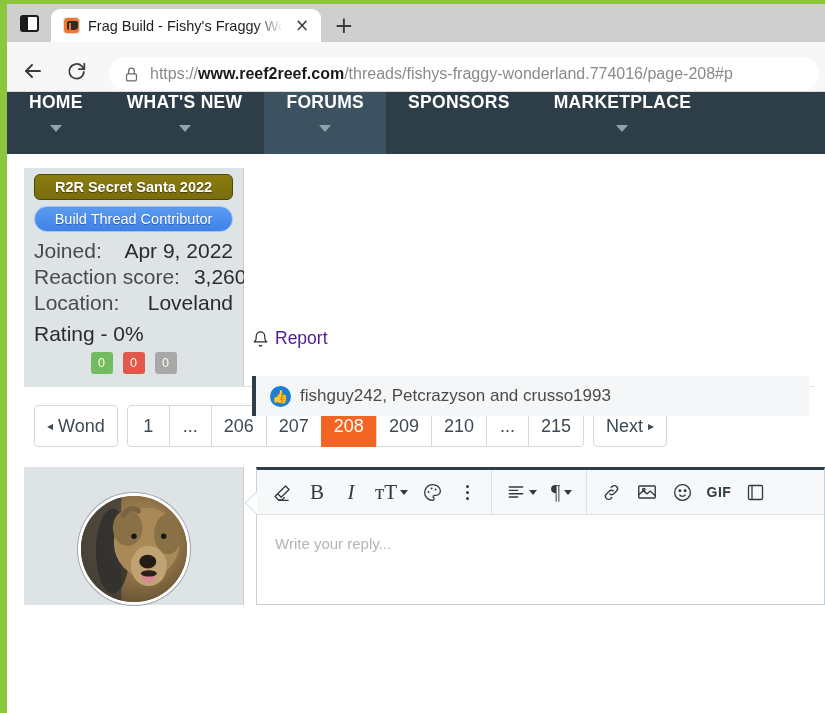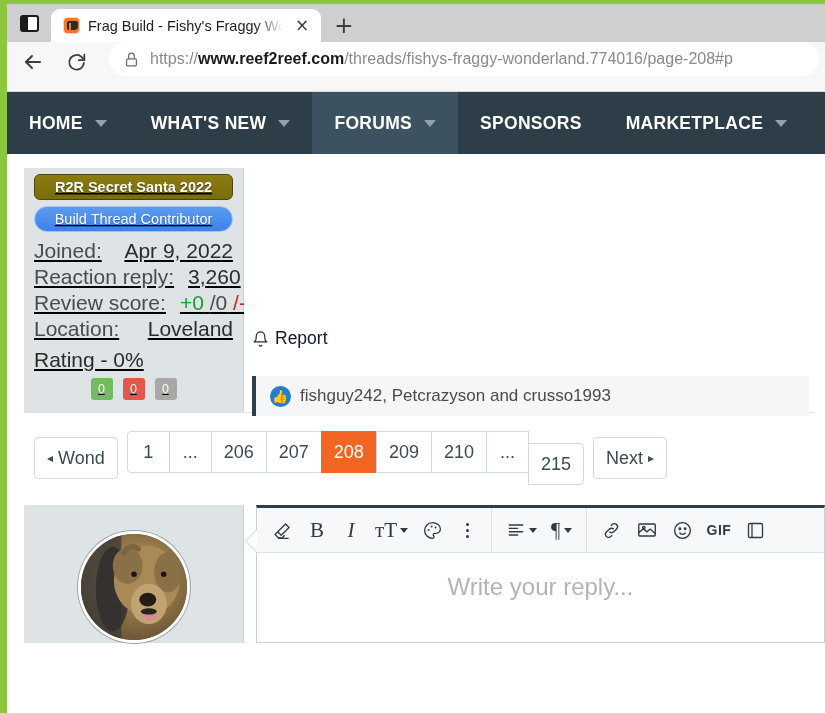--- a/index.html
+++ b/index.html
@@ -72,21 +72,21 @@
   }
   .newtab {
     width: 34px; height: 34px; margin-left: 6px; flex: 0 0 auto;
     display: flex; align-items: center; justify-content: center;
     font-size: 23px; color: #3c3c3c; cursor: pointer; line-height: 1;
     font-family: "DejaVu Sans", sans-serif;
   }
 
   #toolbar {
     height: 50px; background: #f7f7f7;
-    display: flex; align-items: flex-start; gap: 4px;
+    display: flex; align-items: flex-end; gap: 4px;
     padding: 0 6px; border-bottom: 1px solid #dcdcdc;
   }
   .nav-btn {
     width: 40px; height: 40px; flex: 0 0 auto;
     display: flex; align-items: center; justify-content: center;
     cursor: pointer; border-radius: 50%;
   }
   .urlbar {
     flex: 1 1 auto; height: 34px; background: #fff;
     border-radius: 17px; display: flex; align-items: center;
@@ -99,42 +99,42 @@
   }
   .url-text b { color: #1a1a1a; font-weight: 700; }
 
   
   #sitenav {
     height: 62px; background: #2d3e48;
     display: flex; align-items: stretch; overflow: hidden;
   }
   .nav-item {
     display: flex; align-items: center; gap: 12px;
-    padding: 0 22px; cursor: pointer; white-space: nowrap;
+    padding: 0 22px; cursor: pointer; white-space: nowrap; flex-direction: column;
   }
   .nav-item.active { background: #3c5260; }
   .nav-label {
     color: #fff; font-size: 17.5px; font-weight: 700;
     letter-spacing: .3px;
   }
   .caret {
     width: 0; height: 0; flex: 0 0 auto;
     border-left: 6px solid transparent;
     border-right: 6px solid transparent;
     border-top: 7px solid #93a3ac;
   }
 
   
   #content {
     position: absolute; left: 7px; right: 0; top: 164px; bottom: 0;
     background: #fff; overflow: hidden;
   }
 
   
-  .post-row { display: flex; align-items: stretch; text-decoration: underline; }
+  .post-row { display: flex; align-items: stretch; }
   .post-side {
     width: 220px; flex: 0 0 auto; background: #dee3e6;
     border-right: 1px solid #c8d0d4;
     padding: 6px 10px 12px; margin-left: 10px;
   }
   .badge {
     display: block; text-align: center; font-size: 14.5px;
     border-radius: 6px; padding: 4px 6px; margin-bottom: 6px;
     color: #fff; cursor: pointer; white-space: nowrap;
   }
@@ -172,21 +172,21 @@
   .rb-red { background: #e2584d; }
   .rb-grey { background: #a8a8a8; }
 
   .post-main {
     flex: 1 1 auto; background: #fff; position: relative;
     padding: 0 0 0 0; min-width: 0;
   }
   .report-row {
     position: absolute; left: 8px; top: 160px;
     display: flex; align-items: center; gap: 6px;
-    font-size: 17.5px; color: #0f172a; cursor: pointer;
+    font-size: 17.5px; color: #4c1d95; cursor: pointer;
   }
   .reaction-bar {
     position: absolute; left: 8px; right: 16px; top: 208px;
     background: #f4f6f8; border-left: 4px solid #2d3e48;
     height: 40px; display: flex; align-items: center; gap: 9px;
     padding: 0 14px;
   }
   .thumb {
     width: 21px; height: 21px; border-radius: 50%;
     background: #1d7fd4; flex: 0 0 auto; position: relative;
@@ -213,21 +213,21 @@
     border: 1px solid #d4d9dd; border-radius: 4px; background: #fff;
     display: flex; align-items: center; justify-content: center;
     font-size: 18px; color: #3b4a54; cursor: pointer; white-space: nowrap;
   }
   .pg.active {
     background: #f26522; border-color: #f26522; color: #fff;
   }
   .pg-group { display: flex; }
   .pg-group .pg { border-radius: 0; margin-left: -1px; }
   .pg-group .pg:first-child { border-radius: 4px 0 0 4px; margin-left: 0; }
-  .pg-group .pg:last-child { border-radius: 0 4px 4px 0; margin-top: 12px; }
+  .pg-group .pg:last-child { border-radius: 0 4px 4px 0; }
   .pg-arrow { font-size: 12px; }
 
   
   .reply-row { display: flex; align-items: stretch; margin: 6px 0 0 10px; }
   .reply-side {
     width: 220px; flex: 0 0 auto; background: #dee3e6;
     border-right: 1px solid #c8d0d4;
     display: flex; justify-content: center; padding-top: 26px;
   }
   .avatar {
@@ -270,23 +270,22 @@
   }
   .tb-caret {
     width: 0; height: 0;
     border-left: 4.5px solid transparent;
     border-right: 4.5px solid transparent;
     border-top: 5.5px solid #2f3a41;
   }
   .tb-text { font-size: 14px; font-weight: 700; letter-spacing: .5px; }
   .tb-serif { font-family: "Liberation Serif", serif; font-size: 21px; }
   .editor-body {
-    padding: 20px 18px; font-size: 24px; color: #b4b4b4;
+    padding: 20px 18px; font-size: 15px; color: #b4b4b4;
     cursor: text;
-    text-align: center;
   }
   .dots {
     display: flex; flex-direction: column; gap: 3px; align-items: center;
   }
   .dots i { width: 3px; height: 3px; background: #2f3a41; border-radius: 50%; display: block; }
 </style>
 </head>
 <body>
 
 <div id="frame">
@@ -355,26 +354,22 @@
     <div class="post-row">
       <div class="post-side">
         <span class="badge badge-santa">R2R Secret Santa 2022</span>
         <span class="badge badge-build">Build Thread Contributor</span>
 
         <div class="stat">
           <span class="stat-label">Joined:</span>
           <span class="stat-value">Apr 9, 2022</span>
         </div>
         <div class="stat">
-          <span class="stat-label">Reaction reply:</span>
+          <span class="stat-label">Reaction score:</span>
           <span class="stat-value">3,260</span>
-        </div>
-        <div class="stat">
-          <span class="stat-label">Review score:</span>
-          <span class="stat-value"><span class="rev-pos">+0</span> <span class="rev-neu">/0</span> <span class="rev-neg">/-0</span></span>
         </div>
         <div class="stat">
           <span class="stat-label">Location:</span>
           <span class="stat-value">Loveland</span>
         </div>
 
         <div class="rating-line">Rating - 0%</div>
         <div class="rating-badges">
           <span class="rbadge rb-green">0</span>
           <span class="rbadge rb-red">0</span>

